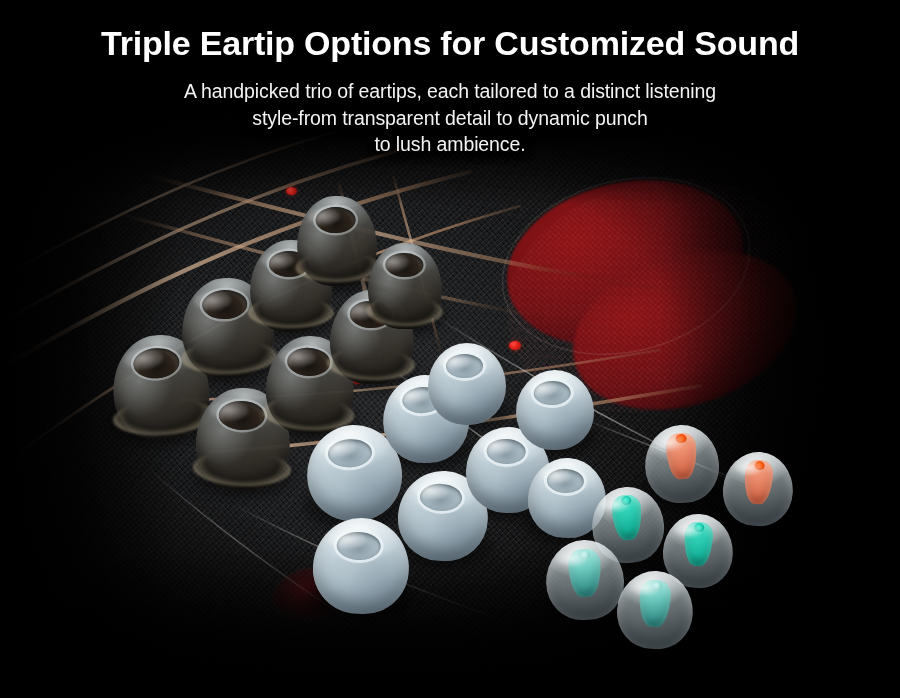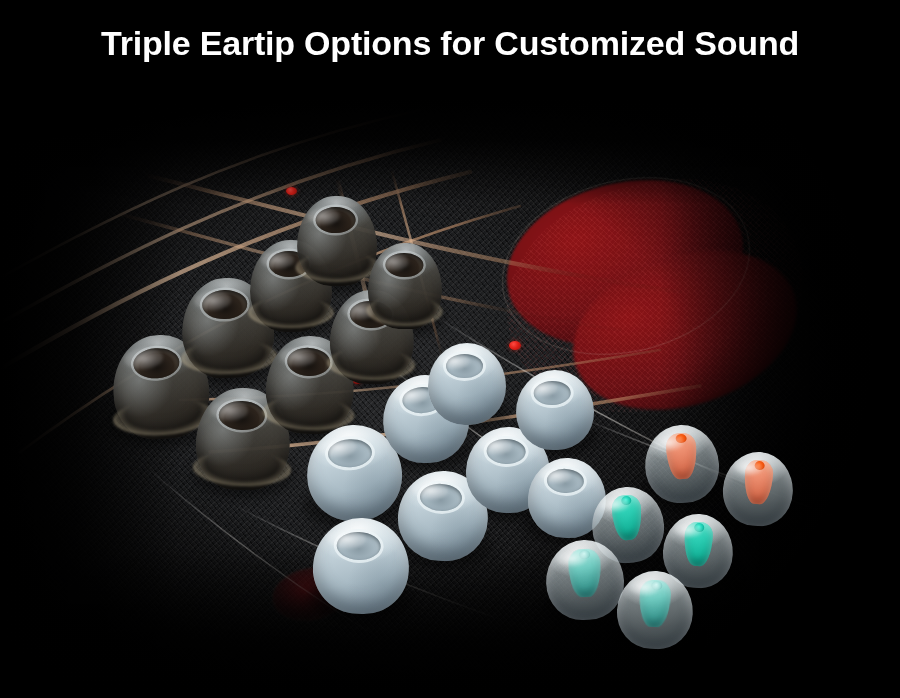--- a/index.html
+++ b/index.html
@@ -469,15 +469,20 @@
 
     <div id="vignette"></div>
     <div id="leftfade"></div>
     <div id="rightfade"></div>
     <div id="botfade"></div>
     <div id="topfade"></div>
   </div>
 
   <div id="header">
     <h1 id="title">Triple Eartip Options for Customized Sound</h1>
+    <p id="subtitle">
+      <span>A handpicked trio of eartips, each tailored to a distinct listening</span>
+      <span>style-from transparent detail to dynamic punch</span>
+      <span>to lush ambience.</span>
+    </p>
   </div>
 
 </div>
 
 </body></html>

